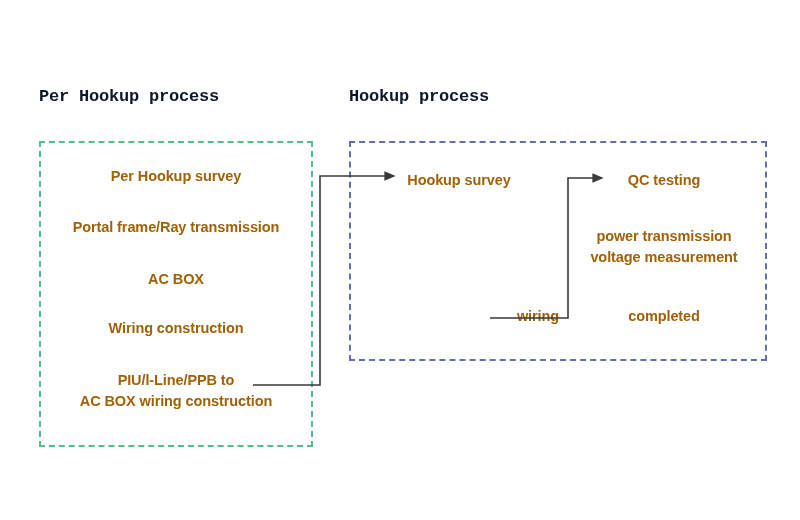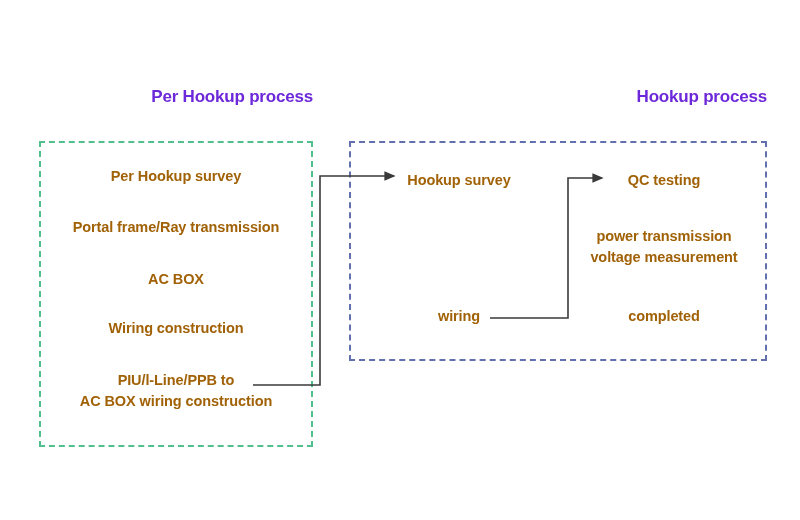--- a/index.html
+++ b/index.html
@@ -19,24 +19,25 @@
     left: 0; top: 0;
     width: 800px;
     height: 520px;
   }
 
   
   .section-title {
     position: absolute;
     font-weight: bold;
     font-size: 17px;
-    color: #6d28d9;
+    color: #0f172a;
     letter-spacing: -0.2px;
     white-space: nowrap;
-    text-align: right;
+    text-align: left;
+    font-family: Liberation Mono, monospace;
   }
   #title-left  { left: 39px;  top: 87px;  width: 274px; }
   #title-right { left: 349px; top: 87px;  width: 418px; }
 
   
   .group-box {
     position: absolute;
     box-sizing: border-box;
     background: transparent;
   }
@@ -73,21 +74,21 @@
   #step-portal    { top: 217px; }
   #step-acbox     { top: 269px; }
   #step-wiring    { top: 318px; }
   #step-piu       { top: 370px; }
 
   
   .step-col-a { left: 359px; width: 200px; }
   .step-col-b { left: 569px; width: 190px; }
   #step-hookup-survey { top: 170px; }
   #step-acbox-machine { top: 226px; }
-  #step-wiring2       { top: 306px; }
+  #step-wiring2       { top: 306px; text-align: right; }
   #step-qc            { top: 170px; }
   #step-power         { top: 226px; }
   #step-completed     { top: 306px; text-align: center; }
 
   
   #connectors {
     position: absolute;
     left: 0; top: 0;
     width: 800px;
     height: 520px;

